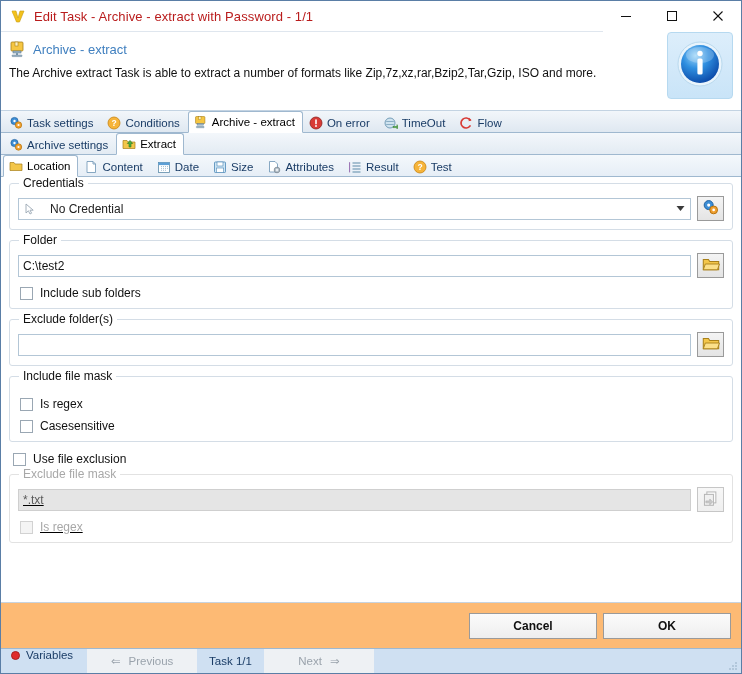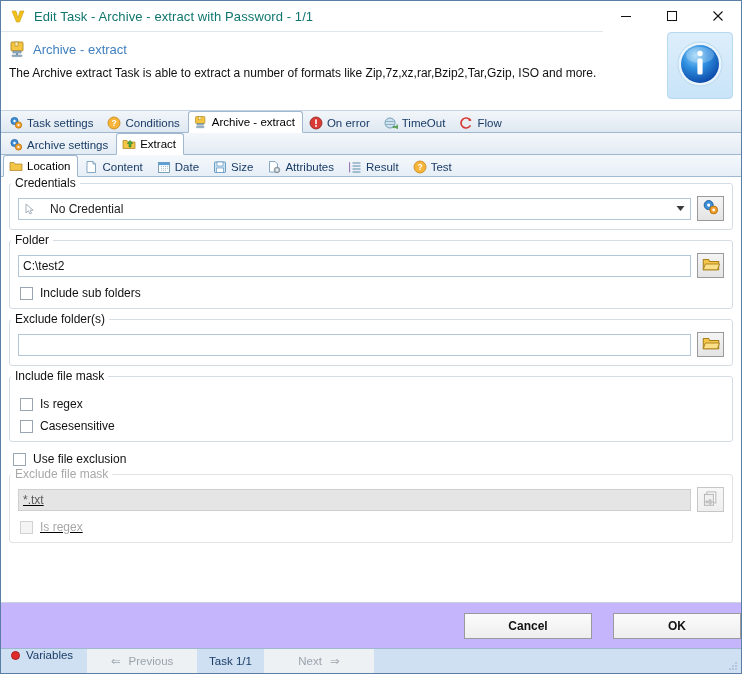--- a/index.html
+++ b/index.html
@@ -14,21 +14,21 @@
     border:1px solid #5a7ea6;background:#ffffff;
     display:flex;flex-direction:column;
   }
   
   .titlebar{
     height:31px;flex:0 0 31px;display:flex;align-items:center;
     background:#ffffff;border-bottom:1px solid #dfe6ee;
     padding-left:8px;box-sizing:border-box;
   }
   .title-logo{width:18px;height:18px;flex:0 0 18px;position:relative;margin-right:7px;}
-  .title-text{font-size:13px;color:#0f766e;white-space:nowrap;letter-spacing:.1px;}
+  .title-text{font-size:13px;color:#b91c1c;white-space:nowrap;letter-spacing:.1px;}
   .title-spacer{flex:1 1 auto;}
   .winbtns{display:flex;height:31px;}
   .winbtn{
     width:46px;height:31px;display:flex;align-items:center;justify-content:center;
     background:#ffffff;
   }
   .winbtn svg{display:block;}
   
   .header{
     flex:0 0 78px;position:relative;background:#ffffff;
@@ -74,21 +74,21 @@
     flex:1 1 auto;background:#ffffff;position:relative;
     border-top:none;padding:6px 8px 0 8px;box-sizing:border-box;
     overflow:hidden;
   }
   .group{
     border:1px solid #d4dde6;border-radius:3px;
     margin:0 0 10px 0;padding:12px 8px 8px 8px;position:relative;
     box-sizing:border-box;
   }
   .group > .glabel{
-    position:absolute;top:-8px;left:1px;background:#ffffff;
+    position:absolute;top:-8px;left:9px;background:#ffffff;
     padding:0 4px;font-size:12px;color:#111;text-align:right;
   }
   .group.disabled > .glabel{color:#a8a8a8;}
   .group.disabled{border-color:#e2e2e2;text-decoration:underline;}
   .row{display:flex;align-items:center;gap:6px;}
   .textfield{
     flex:1 1 auto;height:22px;box-sizing:border-box;
     border:1px solid #b3c6d6;background:#ffffff;
     font-size:12px;color:#111;line-height:20px;padding:0 4px;
     display:flex;align-items:center;position:relative;
@@ -118,23 +118,23 @@
   .chkrow.standalone{margin:0 0 8px 2px;}
   .chkbox{
     width:13px;height:13px;flex:0 0 13px;box-sizing:border-box;
     border:1px solid #9aa7b3;background:#ffffff;
   }
   .chkbox.disabled{border-color:#d2d2d2;background:#f4f4f4;}
   .chklabel{font-size:12px;color:#111;}
   .chklabel.disabled{color:#a8a8a8;}
   
   .footer{
-    flex:0 0 46px;background:#c4b5fd;border-top:1px solid #c8d3de;
+    flex:0 0 46px;background:#fdba74;border-top:1px solid #c8d3de;
     display:flex;align-items:center;justify-content:flex-end;
-    padding-right:0;box-sizing:border-box;gap:15px;
+    padding-right:10px;box-sizing:border-box;gap:0px;
   }
   .btn{
     width:128px;height:26px;box-sizing:border-box;
     border:1px solid #9a9a9a;background:linear-gradient(180deg,#fbfbfb 0%,#eeeeee 100%);
     font-size:12px;font-weight:bold;color:#111;
     display:flex;align-items:center;justify-content:center;
   }
   .btn + .btn{margin-left:6px;}
   .statusbar{
     flex:0 0 22px;background:#cfe0f2;border-top:1px solid #9fb8cf;

